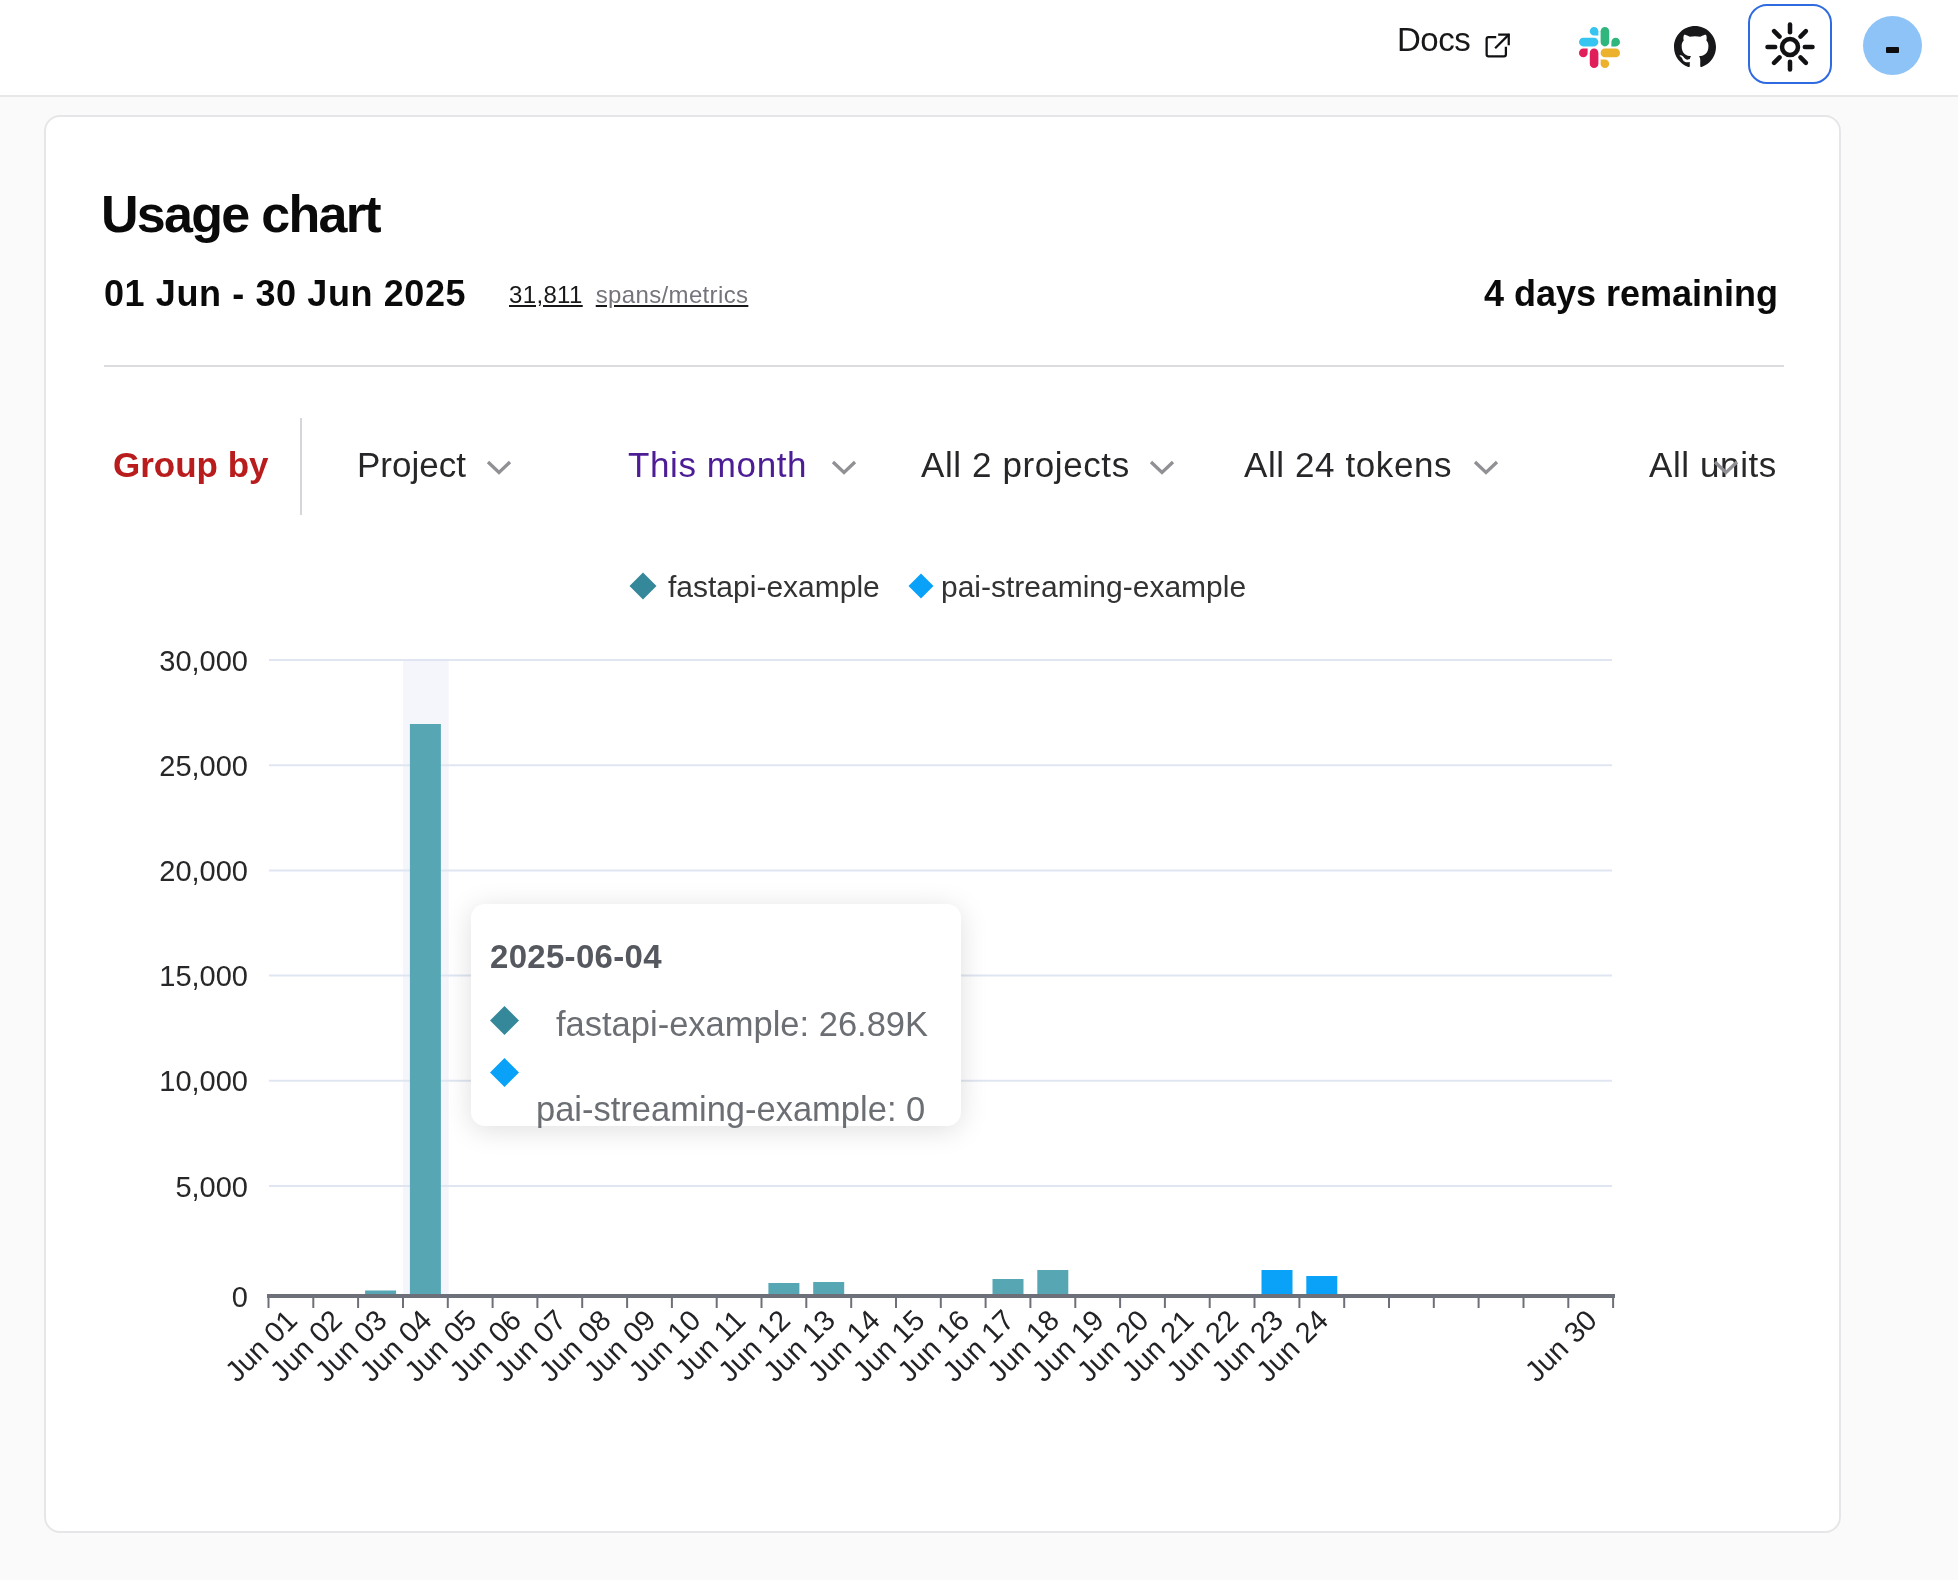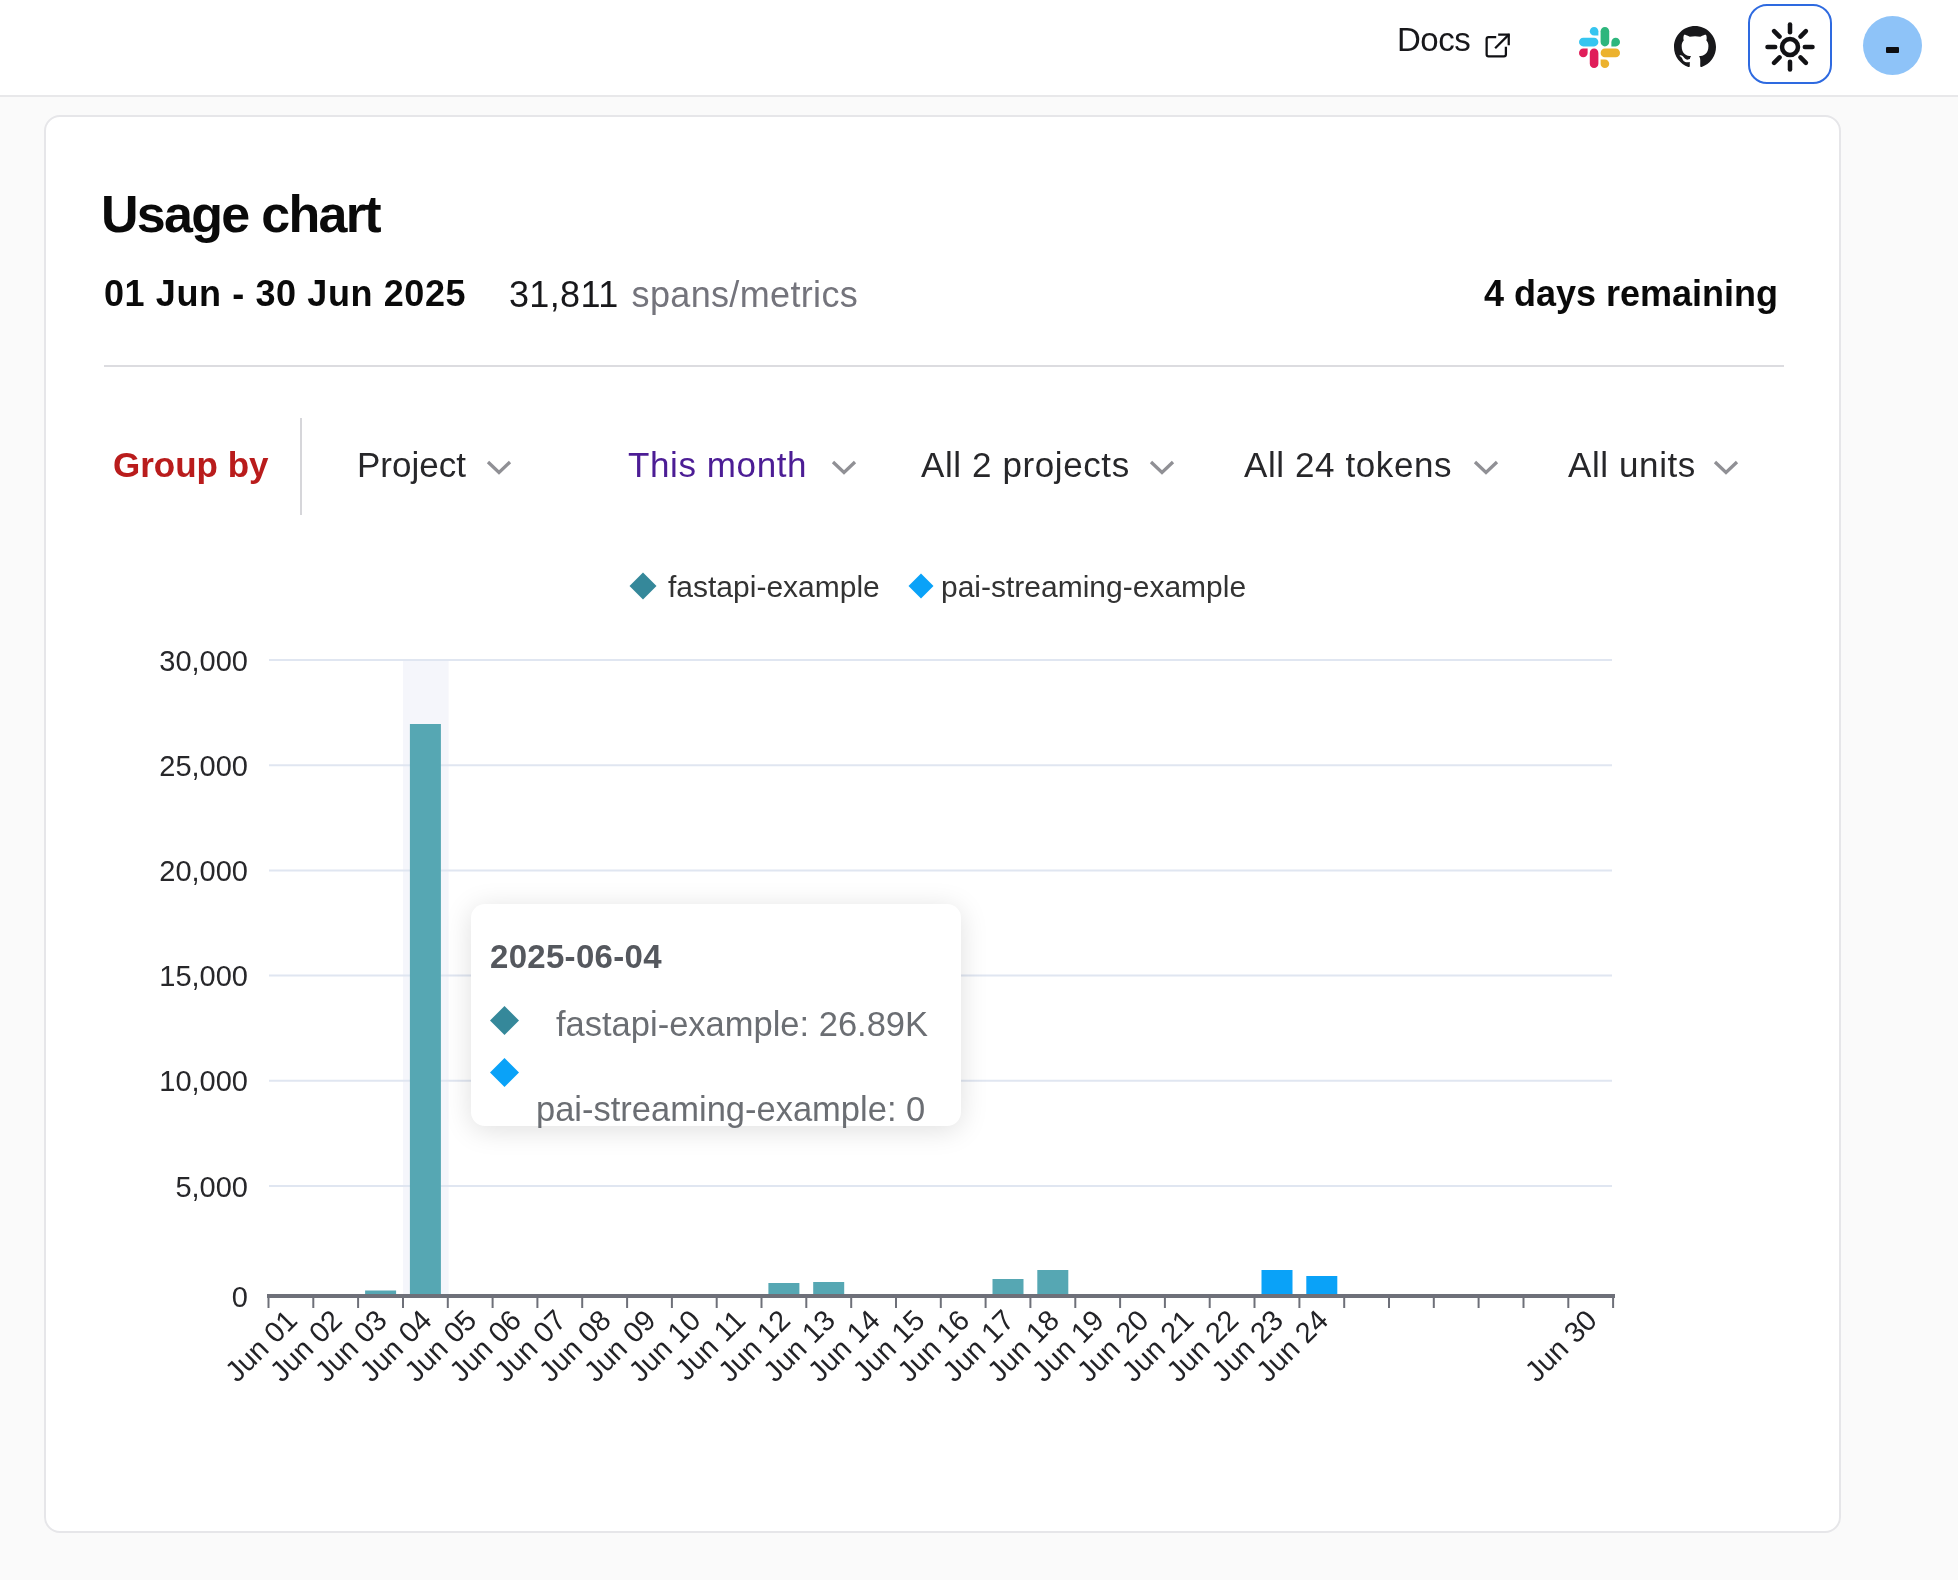--- a/index.html
+++ b/index.html
@@ -41,31 +41,31 @@
     <line x1="4.73" y1="21.27" x2="7.56" y2="18.44"></line>
     <line x1="18.44" y1="7.56" x2="21.27" y2="4.73"></line>
   </svg>
   <div class="abs" style="left:1863px;top:16px;width:59px;height:59px;border-radius:50%;background:#8ec3f8;"></div>
   <div class="abs" style="left:1886px;top:47px;width:13px;height:5.5px;background:#0d0d10;border-radius:1px;"></div>
 
   <div class="abs" style="left:44px;top:115px;width:1797px;height:1418px;background:#fff;border:2px solid #e6e6e9;border-radius:16px;box-sizing:border-box;"></div>
 
   <div class="abs" style="left:101px;top:186px;font-size:52px;font-weight:bold;letter-spacing:-1.7px;color:#0a0a0a;line-height:56px;">Usage chart</div>
   <div class="abs" style="left:104px;top:272px;font-size:36px;font-weight:bold;letter-spacing:0.6px;color:#0a0a0a;line-height:44px;">01 Jun - 30 Jun 2025</div>
-  <div class="abs" style="left:509px;top:275px;font-size:36px;color:#18181b;line-height:40px;letter-spacing:0.35px;">31,811<span style="color:#74747c;margin-left:13px;">spans/metrics</span></div>
+  <div class="abs" style="left:509px;top:275px;font-size:24px;color:#18181b;line-height:40px;letter-spacing:0.35px;text-decoration:underline;">31,811<span style="color:#74747c;margin-left:13px;">spans/metrics</span></div>
   <div class="abs" style="right:180px;top:272px;font-size:36px;font-weight:bold;color:#0a0a0a;line-height:44px;">4 days remaining</div>
   <div class="abs" style="left:104px;top:365px;width:1680px;height:2px;background:#dcdce0;"></div>
 
   <div class="abs" style="left:113px;top:445px;font-size:35px;font-weight:bold;color:#b91c1c;line-height:40px;">Group by</div>
   <div class="abs" style="left:300px;top:418px;width:2px;height:97px;background:#d6d6da;"></div>
   <div class="abs" style="left:357px;top:445px;font-size:35px;color:#27272a;line-height:40px;">Project</div>
   <div class="abs" style="left:628px;top:445px;font-size:35px;letter-spacing:0.6px;color:#4c1d95;line-height:40px;">This month</div>
   <div class="abs" style="left:921px;top:445px;font-size:35px;letter-spacing:0.6px;color:#27272a;line-height:40px;">All 2 projects</div>
   <div class="abs" style="left:1244px;top:445px;font-size:35px;letter-spacing:0.6px;color:#27272a;line-height:40px;">All 24 tokens</div>
-  <div class="abs" style="left:1568px;top:445px;font-size:35px;letter-spacing:0.6px;color:#27272a;line-height:40px;">All units</div>
+  <div class="abs" style="left:1649px;top:445px;font-size:35px;letter-spacing:0.6px;color:#27272a;line-height:40px;">All units</div>
   <svg class="abs" style="left:486px;top:460px" width="26" height="15" viewBox="0 0 26 15">
     <path d="M2 2 L13 12.4 L24 2" fill="none" stroke="#909095" stroke-width="3.3"></path>
   </svg>
   <svg class="abs" style="left:831px;top:460px" width="26" height="15" viewBox="0 0 26 15">
     <path d="M2 2 L13 12.4 L24 2" fill="none" stroke="#909095" stroke-width="3.3"></path>
   </svg>
   <svg class="abs" style="left:1149px;top:460px" width="26" height="15" viewBox="0 0 26 15">
     <path d="M2 2 L13 12.4 L24 2" fill="none" stroke="#909095" stroke-width="3.3"></path>
   </svg>
   <svg class="abs" style="left:1473px;top:460px" width="26" height="15" viewBox="0 0 26 15">

